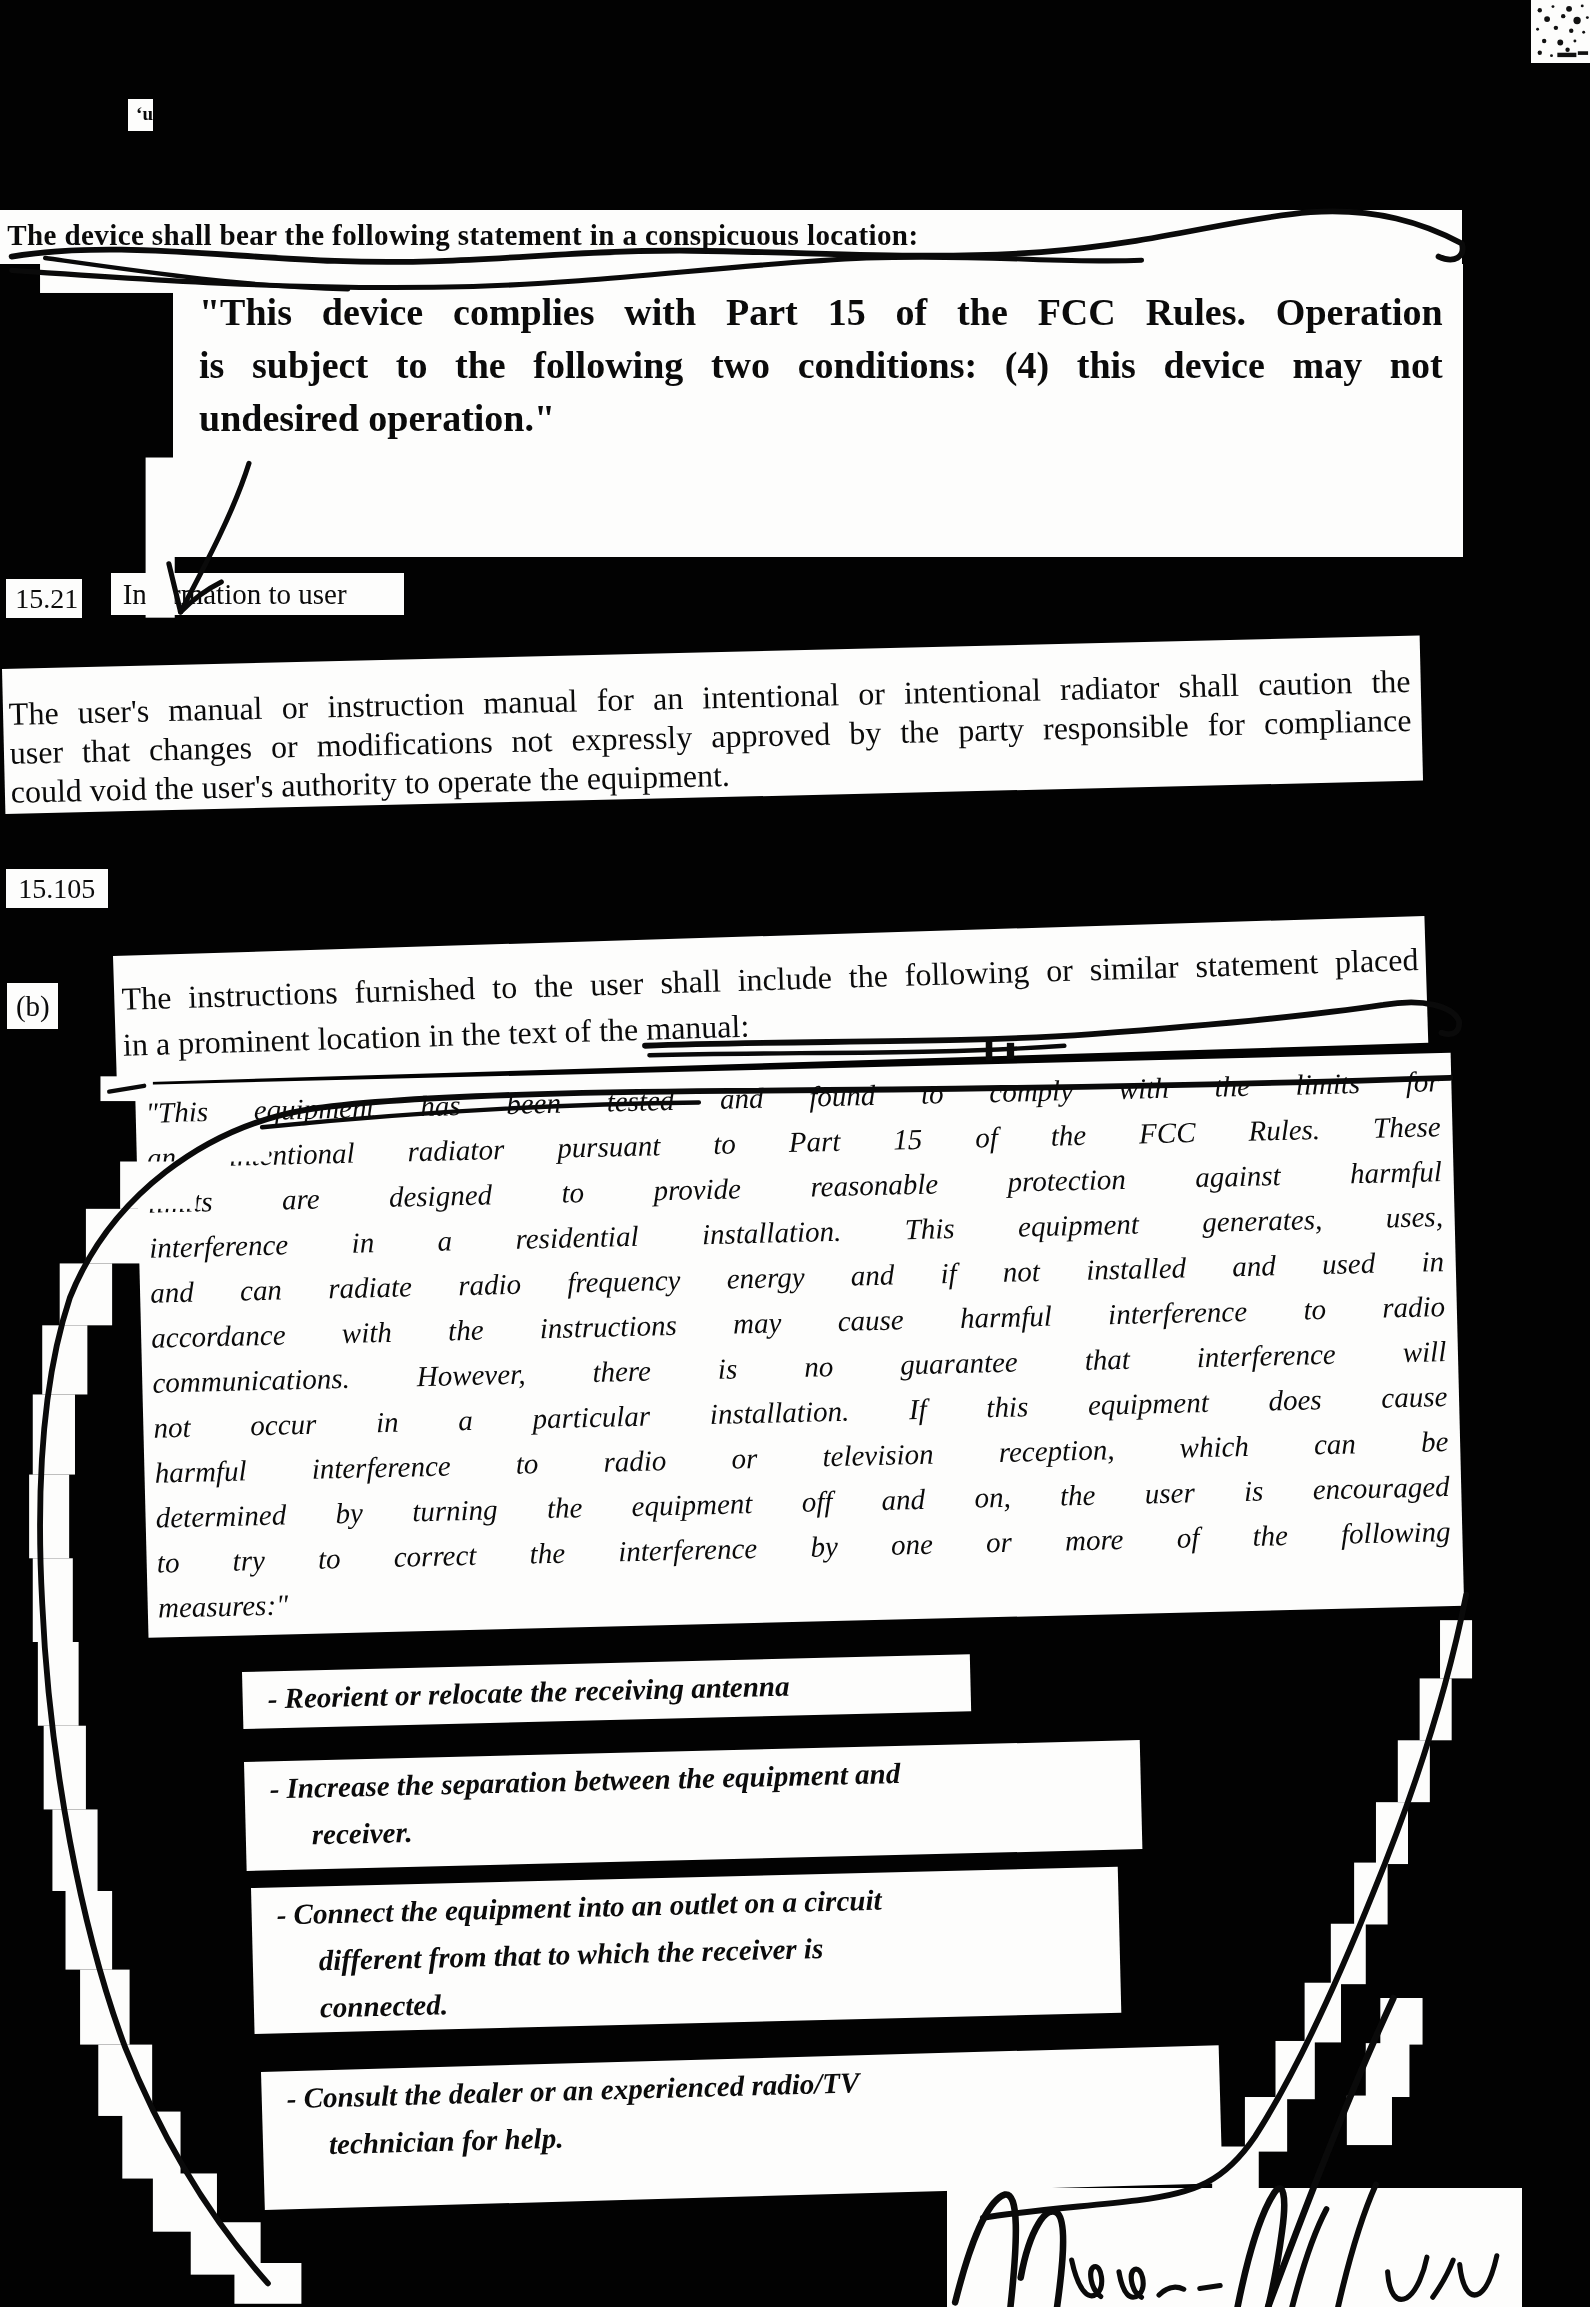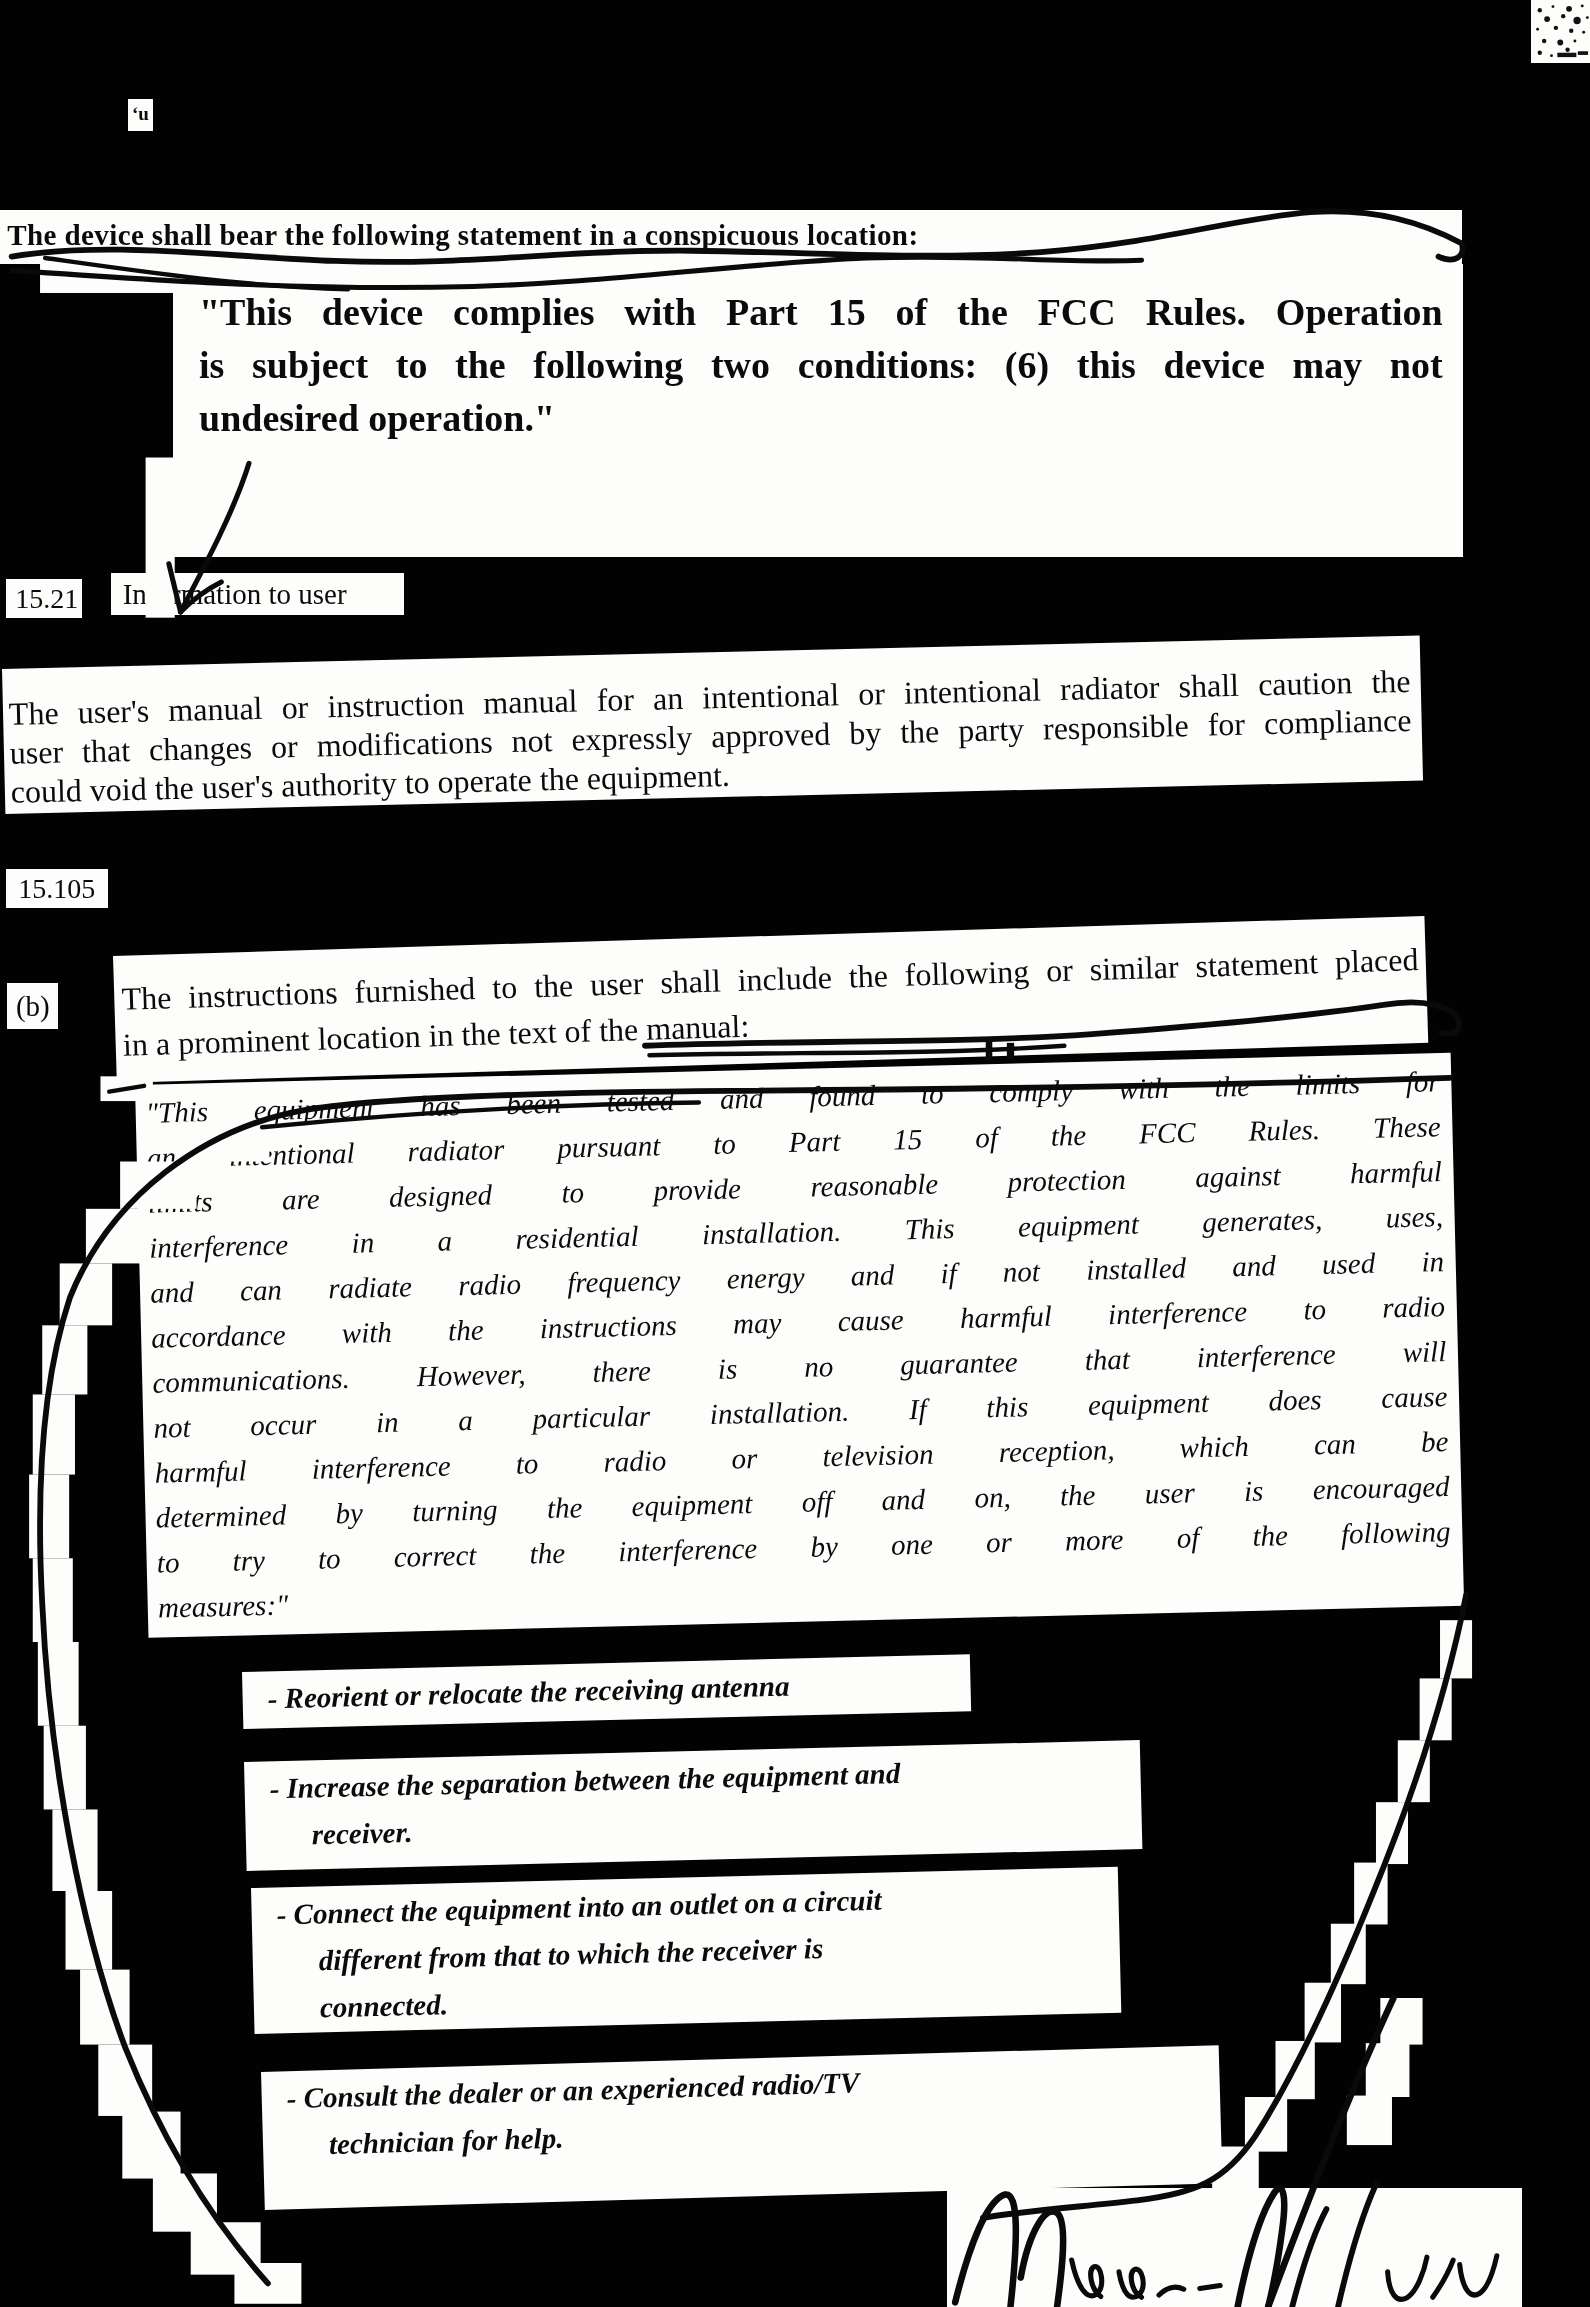--- a/index.html
+++ b/index.html
@@ -39,21 +39,21 @@
   .m .ln{line-height:47px;}
   .m .indent{padding-left:41px;}
   .m1{left:242px;top:1672px;width:728px;height:57px;transform:rotate(-1.4deg);}
   .m2{left:244px;top:1762px;width:896px;height:109px;transform:rotate(-1.4deg);}
   .m3{left:251px;top:1888px;width:867px;height:146px;transform:rotate(-1.4deg);}
   .m4{left:261px;top:2072px;width:958px;height:138px;transform:rotate(-1.6deg);}
   
   .sig{left:947px;top:2188px;width:575px;height:119px;}
   
   .cornermark{left:128px;top:99px;width:25px;height:32px;}
-  .cornermark .t{font-size:19px;line-height:29px;text-align:center;font-weight:bold;}
+  .cornermark .t{font-size:19px;line-height:29px;text-align:right;font-weight:bold;}
   .noise{left:1531px;top:0;width:60px;height:63px;}
   svg.overlay{position:absolute;left:0;top:0;pointer-events:none;}
   .patch{fill:#fdfdfc;}
   .ink{fill:none;stroke:#0a0a0a;stroke-linecap:round;stroke-linejoin:round;}
 </style>
 </head>
 <body>
 
 <div class="page">
 
@@ -88,21 +88,21 @@
     </svg>
   </div>
 
   <div class="box intro">
     <div class="t">The device shall bear the following statement in a conspicuous location:</div>
   </div>
 
   <div class="box quote">
     <div class="inner">
       <div class="jline">"This device complies with Part 15 of the FCC Rules.  Operation</div>
-      <div class="jline">is subject to the following two conditions: (6) this device may not</div>
+      <div class="jline">is subject to the following two conditions: (4) this device may not</div>
       <div>undesired operation."</div>
     </div>
   </div>
 
   <div class="box sec1521">
     <div class="t">15.21</div>
   </div>
   <div class="box title1521">
     <div class="t">Information to user</div>
   </div>

